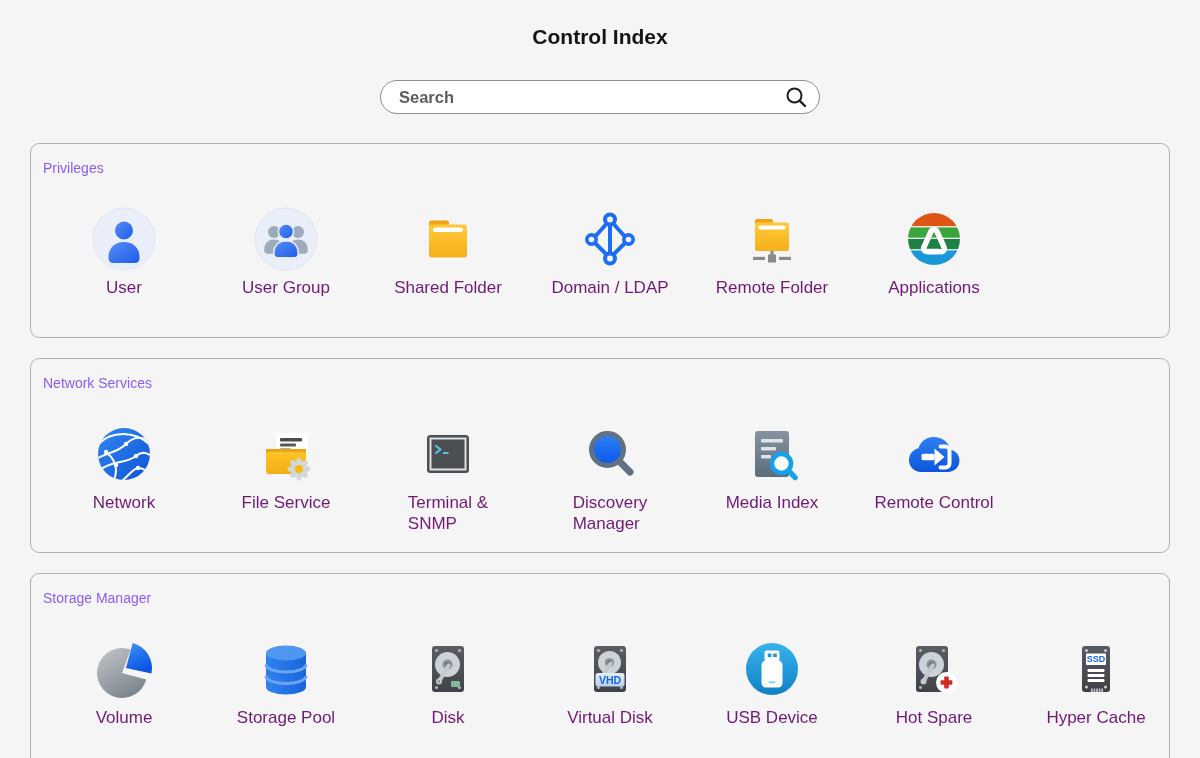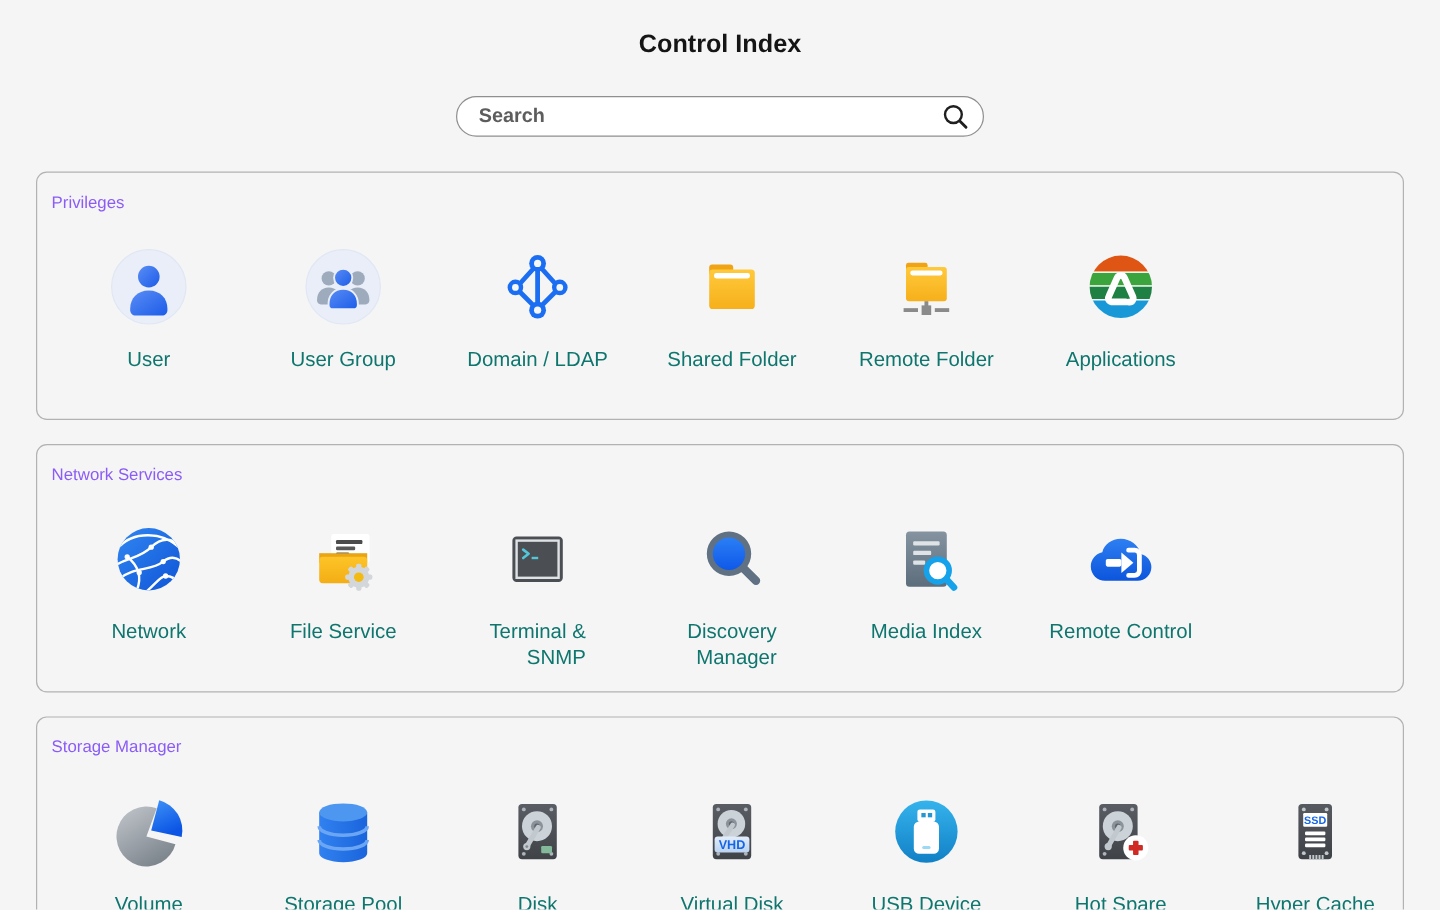--- a/index.html
+++ b/index.html
@@ -31,22 +31,22 @@
   }
   .section-title{font-size:14px;color:#8b5cf6;line-height:21px}
   .items-row{display:flex;margin-top:28px}
   .item{
     width:162px;flex:0 0 162px;display:flex;flex-direction:column;
     align-items:center;cursor:pointer;
   }
   .item-icon{width:64px;height:64px}
   .item-icon svg{display:block}
   .item-label{
-    margin-top:18px;min-height:42px;text-align:right;
-    font-size:17px;line-height:21px;color:#0f766e;white-space:pre-line;
+    margin-top:6px;min-height:42px;text-align:left;
+    font-size:17px;line-height:21px;color:#701a75;white-space:pre-line;
   }
 </style>
 </head>
 <body>
 
 <div class="app-title">Control Index</div>
 
 <div class="search-wrap">
   <input class="search-input" type="text" placeholder="Search" style="">
   <span class="search-icon">
@@ -93,54 +93,54 @@
    <path d="M44 32.5c-6 0-9.8 4.3-9.8 10.2v.8c0 1.8 1.4 3.2 3.2 3.2h13.2c1.8 0 3.2-1.4 3.2-3.2v-.8c0-5.9-3.8-10.2-9.8-10.2z" fill="#9dabbd"></path>
    <circle cx="32" cy="24.5" r="7.6" fill="url(#gU2)" stroke="#e9eef8" stroke-width="1.6"></circle>
    <path d="M32 33.6c-7.6 0-12.2 5.4-12.2 12.6v.9c0 2 1.6 3.6 3.6 3.6h17.2c2 0 3.6-1.6 3.6-3.6v-.9c0-7.2-4.6-12.6-12.2-12.6z" fill="url(#gU2)" stroke="#e9eef8" stroke-width="1.6"></path>
  </svg>
           </div>
           <div class="item-label">User Group</div>
         </div>
         <div class="item">
           <div class="item-icon">
             <svg width="64" height="64" viewBox="0 0 64 64">
+   <defs>
+                <linearGradient id="gF" x1="0" y1="0" x2="0" y2="1">
+     <stop offset="0" stop-color="#ffc93c"></stop>
+                  <stop offset="1" stop-color="#f6b01a"></stop>
+                </linearGradient>
+              </defs>
+   <rect x="13" y="13.5" width="20" height="9" rx="2.5" fill="#f0a314"></rect>
+   <rect x="13" y="17.5" width="38" height="33" rx="3" fill="url(#gF)"></rect>
+   <rect x="17" y="20.5" width="30" height="4.5" rx="2" fill="#ffffff"></rect>
+ </svg>
+          </div>
+          <div class="item-label">Shared Folder</div>
+        </div>
+        <div class="item">
+          <div class="item-icon">
+            <svg width="64" height="64" viewBox="0 0 64 64">
    <g stroke="#1b6ef2" stroke-width="4" stroke-linecap="round">
      <line x1="32" y1="13" x2="14" y2="33"></line>
                 <line x1="32" y1="13" x2="50" y2="33"></line>
      <line x1="14" y1="33" x2="32" y2="51"></line>
                 <line x1="50" y1="33" x2="32" y2="51"></line>
      <line x1="32" y1="13" x2="32" y2="51"></line>
    </g>
    <circle cx="32" cy="12.5" r="7" fill="#1b6ef2"></circle>
               <circle cx="32" cy="12.5" r="3" fill="#f5f6f8"></circle>
    <circle cx="13.5" cy="32.5" r="6.5" fill="#1b6ef2"></circle>
               <circle cx="13.5" cy="32.5" r="2.8" fill="#f5f6f8"></circle>
    <circle cx="50.5" cy="32.5" r="6.5" fill="#1b6ef2"></circle>
               <circle cx="50.5" cy="32.5" r="2.8" fill="#f5f6f8"></circle>
    <circle cx="32" cy="51.5" r="7" fill="#1b6ef2"></circle>
               <circle cx="32" cy="51.5" r="3" fill="#f5f6f8"></circle>
  </svg>
           </div>
           <div class="item-label">Domain / LDAP</div>
-        </div>
-        <div class="item">
-          <div class="item-icon">
-            <svg width="64" height="64" viewBox="0 0 64 64">
-   <defs>
-                <linearGradient id="gF" x1="0" y1="0" x2="0" y2="1">
-     <stop offset="0" stop-color="#ffc93c"></stop>
-                  <stop offset="1" stop-color="#f6b01a"></stop>
-                </linearGradient>
-              </defs>
-   <rect x="13" y="13.5" width="20" height="9" rx="2.5" fill="#f0a314"></rect>
-   <rect x="13" y="17.5" width="38" height="33" rx="3" fill="url(#gF)"></rect>
-   <rect x="17" y="20.5" width="30" height="4.5" rx="2" fill="#ffffff"></rect>
- </svg>
-          </div>
-          <div class="item-label">Shared Folder</div>
         </div>
         <div class="item">
           <div class="item-icon">
             <svg width="64" height="64" viewBox="0 0 64 64">
    <defs>
                 <linearGradient id="gF2" x1="0" y1="0" x2="0" y2="1">
      <stop offset="0" stop-color="#ffc93c"></stop>
                   <stop offset="1" stop-color="#f6b01a"></stop>
                 </linearGradient>
               </defs>

